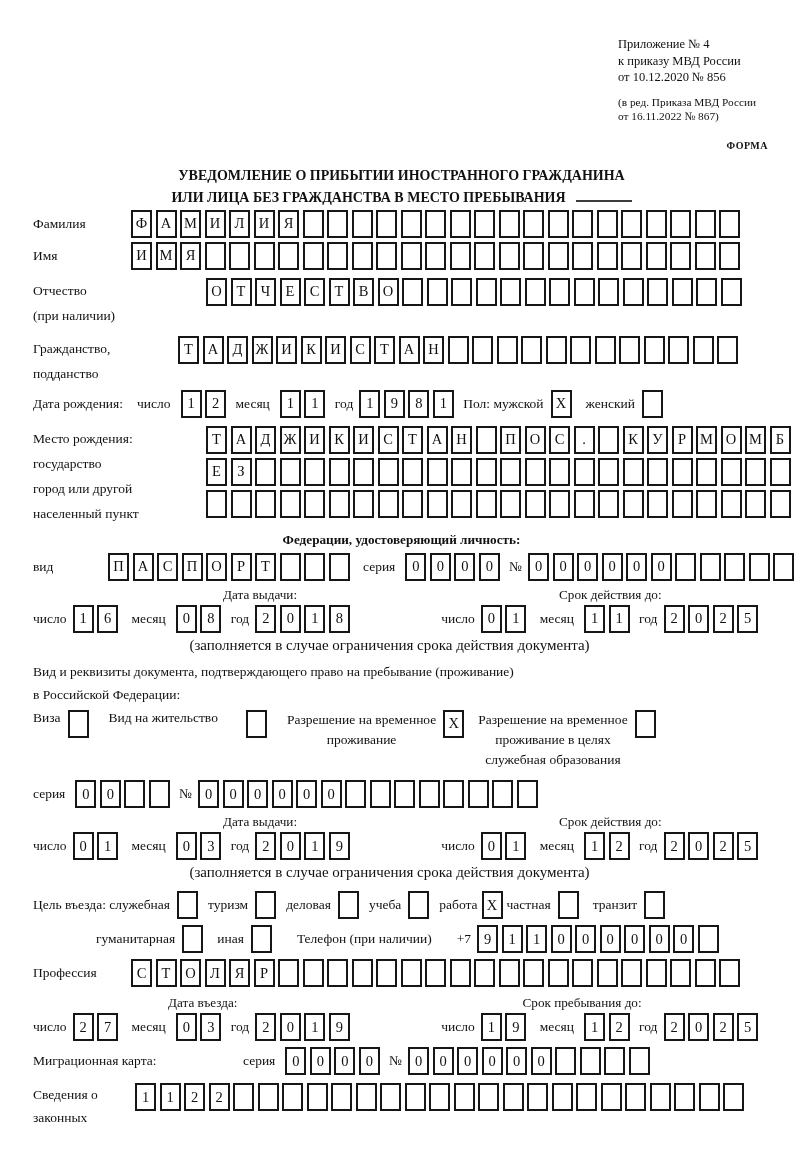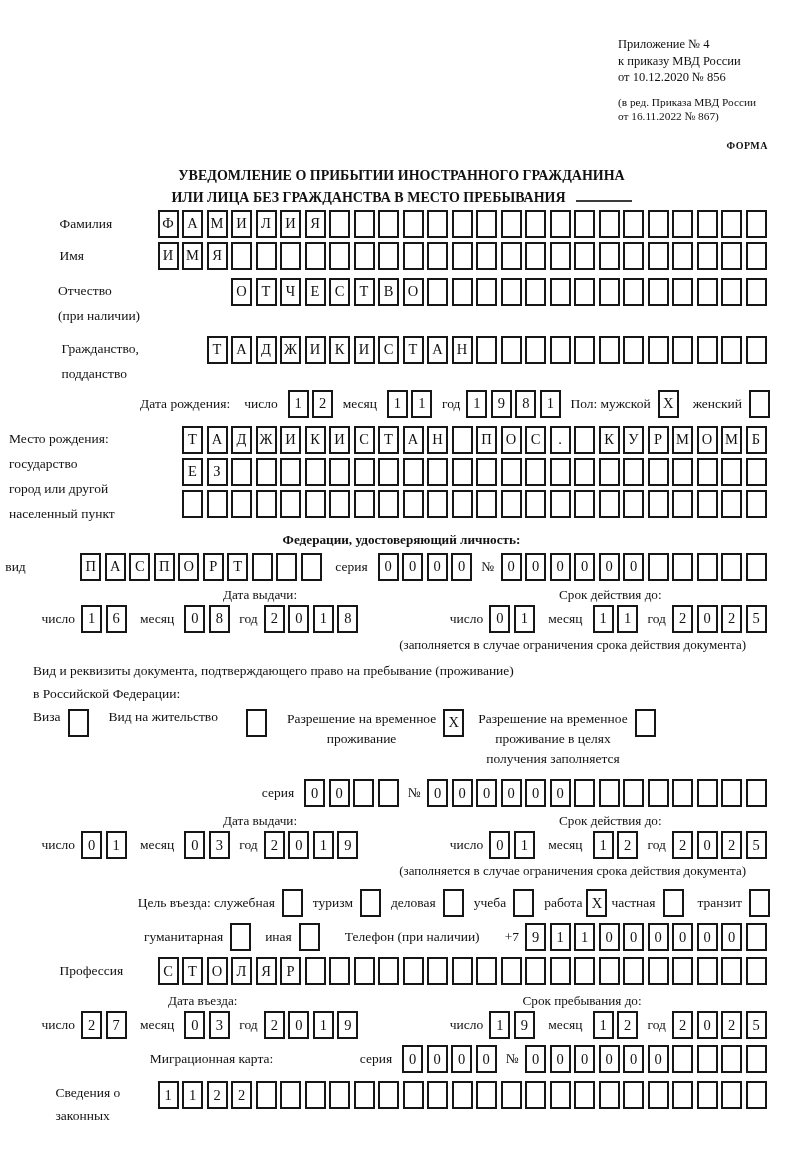--- a/index.html
+++ b/index.html
@@ -8,42 +8,42 @@
 
   .hdr{margin-left:585px;font-size:12.5px;line-height:1.32;}
   .hdr .small{font-size:11.3px;line-height:1.3;}
   .hdr .gap-top{margin-top:9px;}
   .forma{text-align:right;font-weight:bold;font-size:10px;margin-top:16px;margin-right:2px;letter-spacing:.5px;}
 
   .title{text-align:center;font-weight:bold;font-size:14px;line-height:1.6;margin-top:14px;}
   .uline{display:inline-block;width:56px;border-bottom:2.5px solid #3c3c3c;margin-left:10px;vertical-align:baseline;}
   .sect{font-weight:bold;font-size:12.9px;margin-top:26px;margin-bottom:24px;letter-spacing:.2px;}
 
-  .row{display:flex;align-items:center;margin-bottom:4px;justify-content:flex-end;}
+  .row{display:flex;align-items:center;margin-bottom:4px;}
   .row.top{align-items:flex-start;margin-top:8px;}
   .lbl{font-size:13.5px;white-space:nowrap;}
   .stack{display:flex;flex-direction:column;}
   .stack .ln{line-height:25px;font-size:13.5px;white-space:nowrap;}
   .w98{width:98px;flex:0 0 98px;}
   .w145{width:145px;flex:0 0 145px;}
   .w173{width:173px;flex:0 0 173px;}
   .w75{width:75px;flex:0 0 75px;}
   .w102{width:102px;flex:0 0 102px;}
   .w185{width:185px;flex:0 0 185px;}
 
   .boxes{display:flex;flex-wrap:nowrap;}
   .box{flex:0 0 auto;box-sizing:border-box;width:21px;height:28px;border:2px solid #161616;margin-right:3.5px;
        display:inline-flex;align-items:center;justify-content:center;font-size:14.5px;font-family:"Liberation Serif",serif;background:#fff;}
   .cb{margin-left:7px;margin-right:0;}
 
   .g6{margin-left:6px;} .g10{margin-left:10px;} .g14{margin-left:14px;} .g20{margin-left:20px;} .g25{margin-left:25px;}
 
   .dochead{text-align:center;font-weight:bold;font-size:13.2px;margin:6px 0 5px 0;}
   .dlbl-row{display:flex;font-size:13.2px;margin-bottom:2px;}
-  .note{font-size:13px;text-align:right;margin:2px 24px 10px 0;}
+  .note{font-size:15px;text-align:center;margin:2px 24px 10px 0;}
   .plain{font-size:13.5px;margin-bottom:7px;}
 
   .opt{display:flex;align-items:flex-start;}
   .optlbl{display:flex;flex-direction:column;text-align:center;font-size:13.5px;line-height:1.5;}
 
   .vrow{display:flex;align-items:flex-start;margin-bottom:10px;}
   .mb2{margin-bottom:2px;} .mb6{margin-bottom:6px;} .mb8{margin-bottom:8px;}
   .brow{margin-bottom:4px;}
 </style>
 </head>
@@ -403,21 +403,21 @@
       <span class="optlbl">
         <span>Разрешение на временное</span>
         <span>проживание</span>
       </span>
       <span class="box cb">X</span>
     </span>
     <span class="opt g14">
       <span class="optlbl">
         <span>Разрешение на временное</span>
         <span>проживание в целях</span>
-        <span>получения заполняется</span>
+        <span>служебная образования</span>
       </span>
       <span class="box cb"></span>
     </span>
   </div>
 
   <div class="row mb6">
     <span class="lbl">серия</span>
     <span class="boxes g10">
         <span class="box">0</span>
         <span class="box">0</span>

